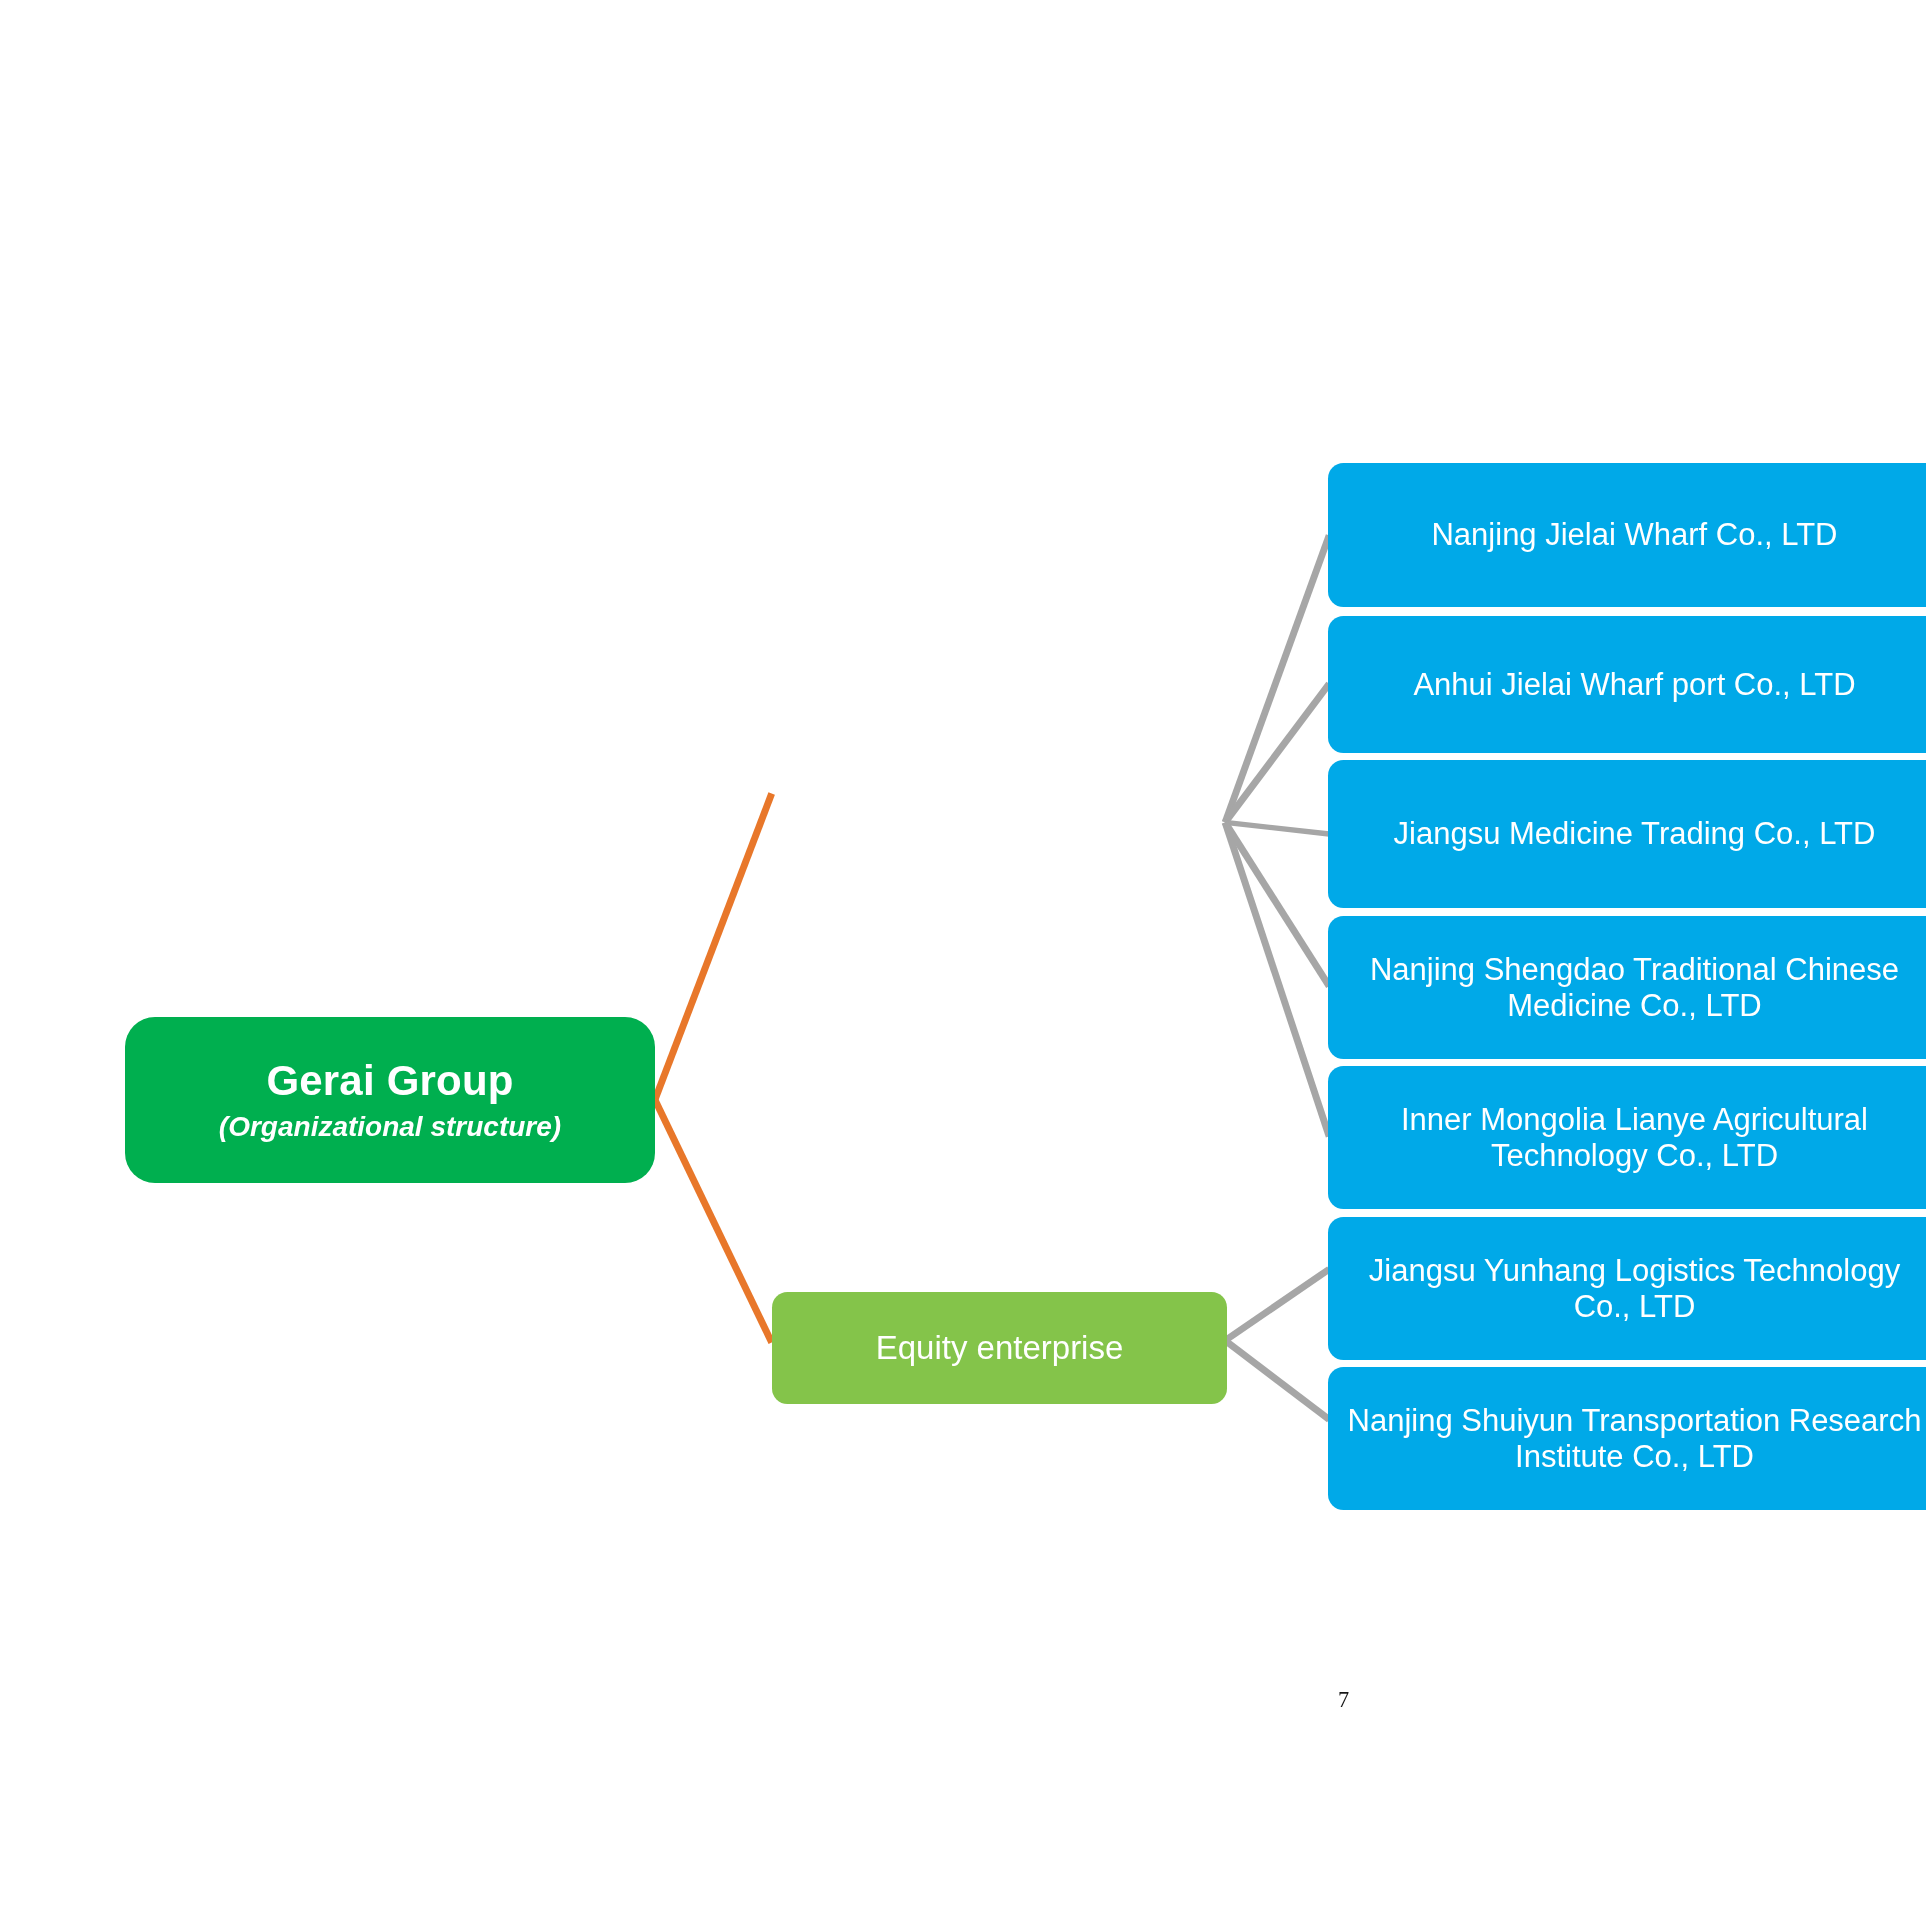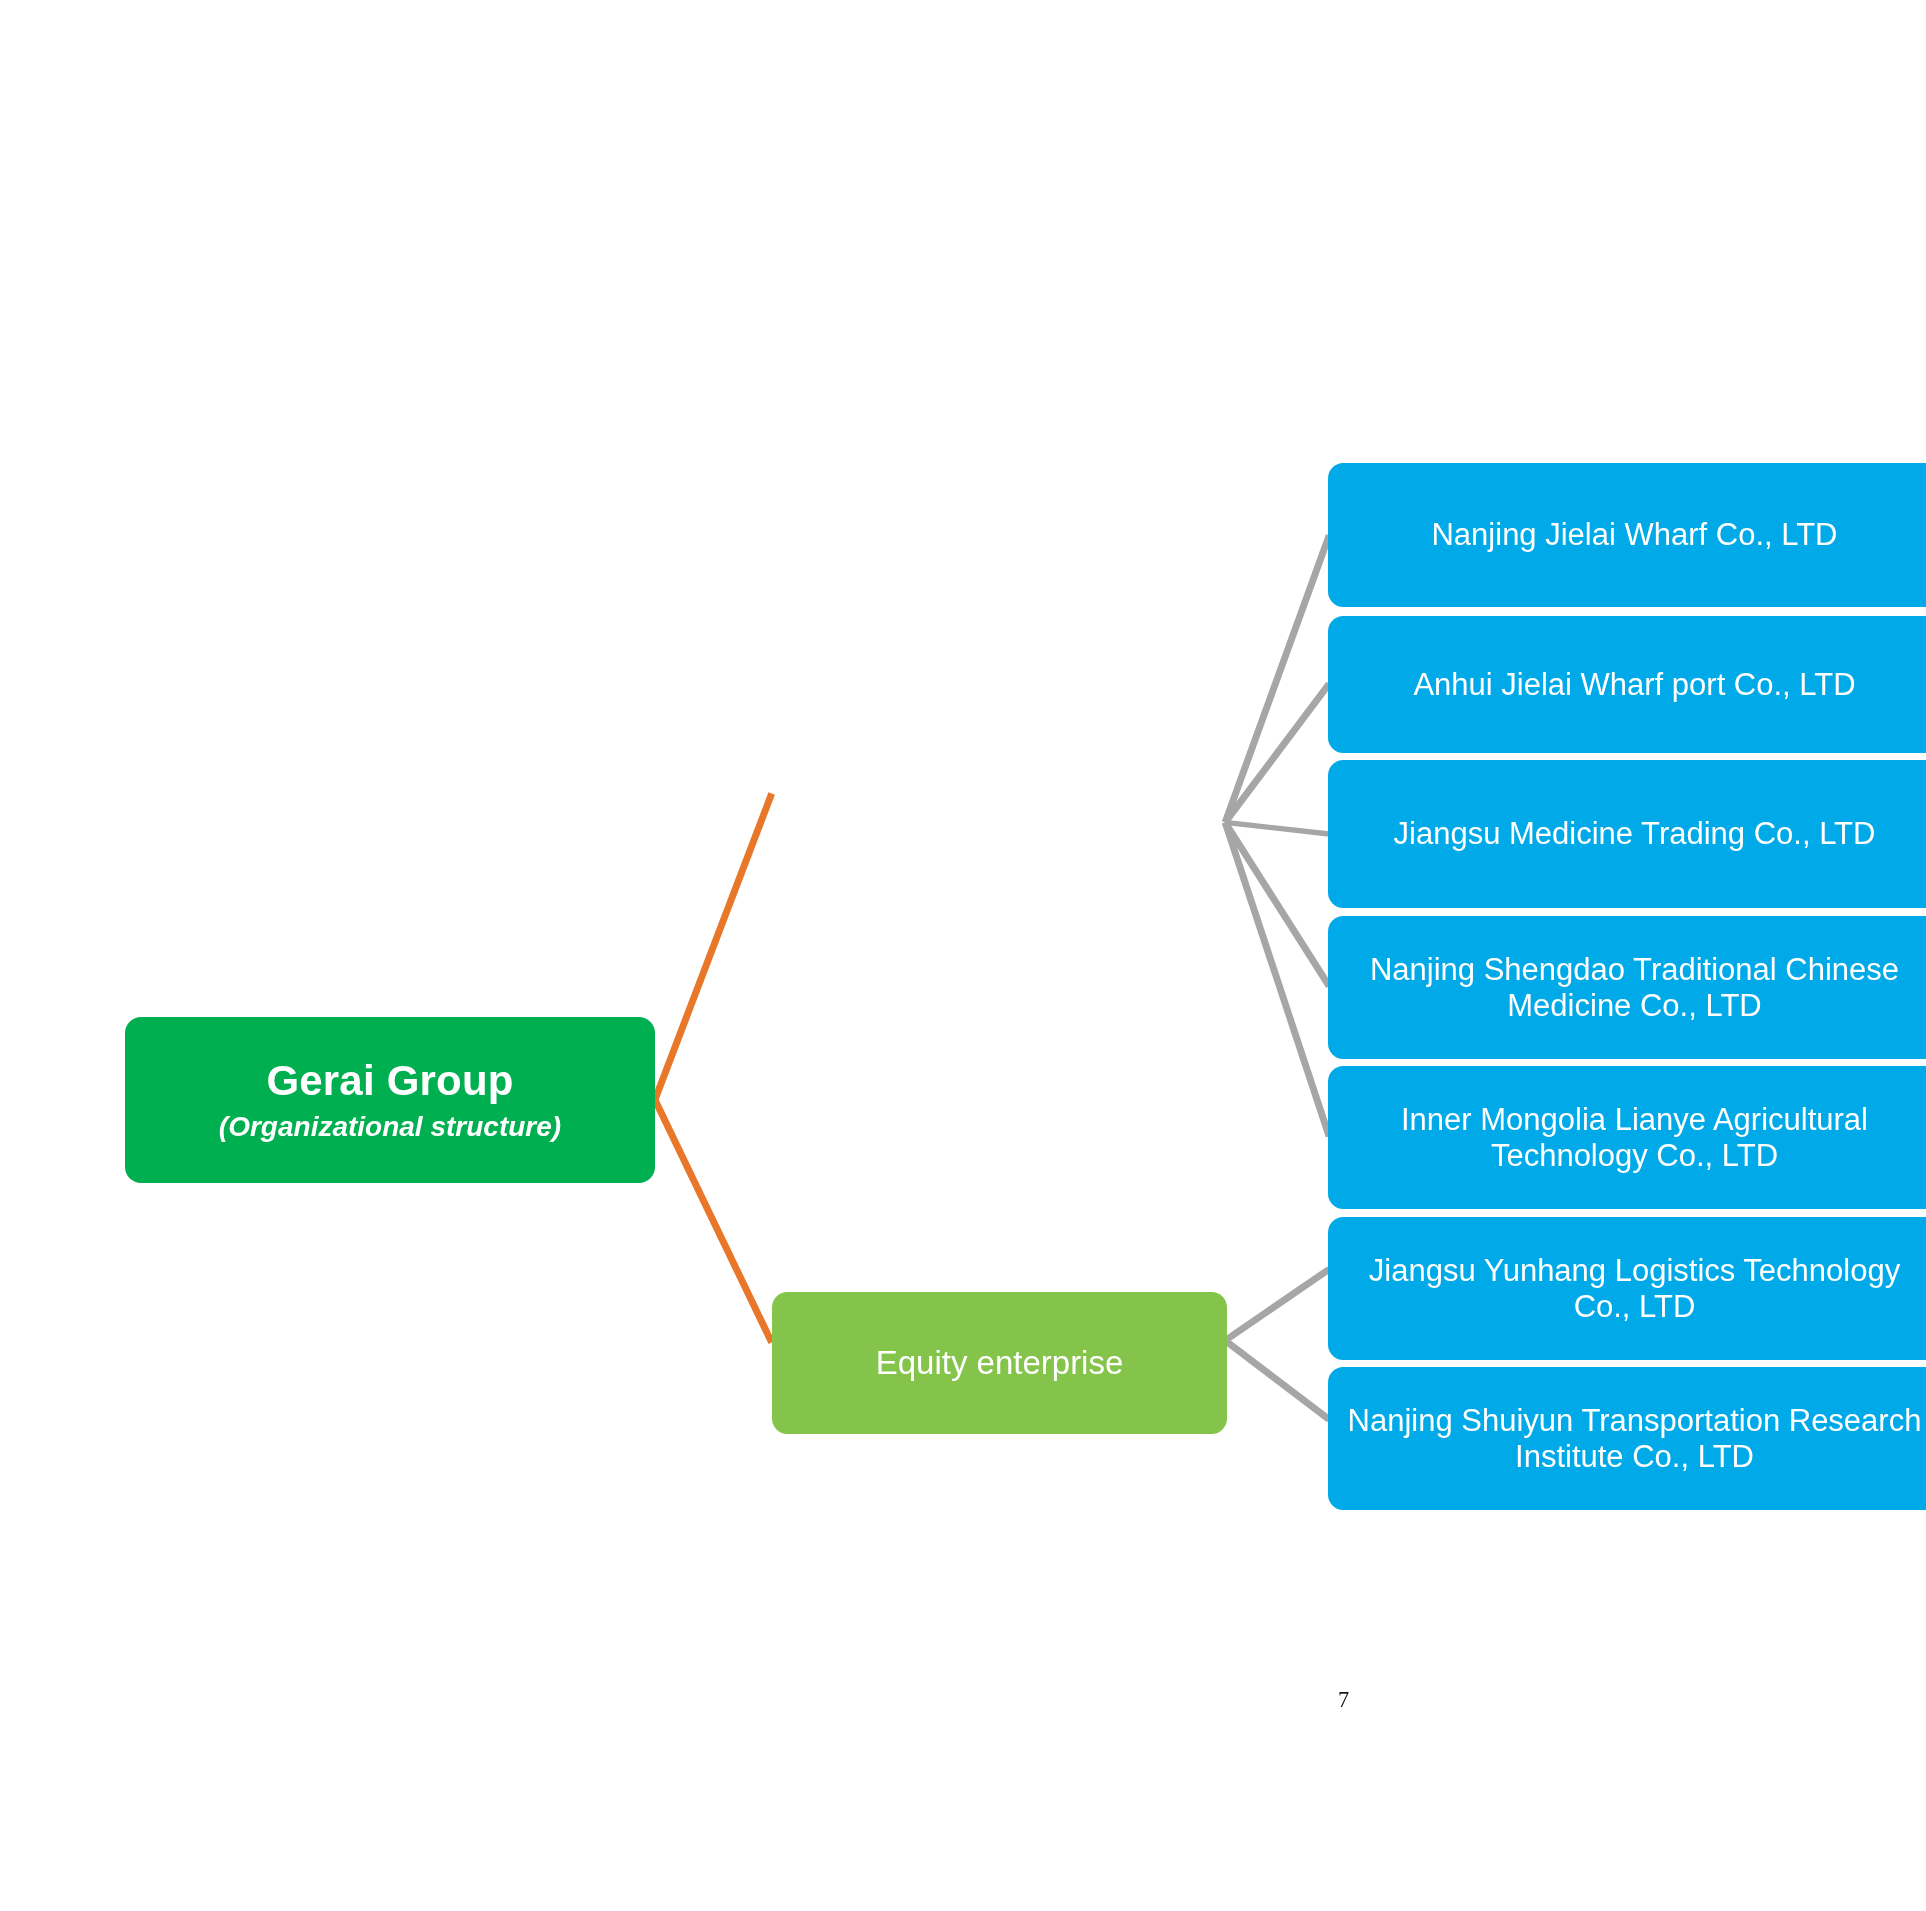--- a/index.html
+++ b/index.html
@@ -33,21 +33,21 @@
     justify-content: center;
     text-align: center;
     color: #ffffff;
     border-radius: 15.4px;
     padding: 3.9px 13px;
     line-height: 1.16;
     z-index: 5;
   }
   .node-root {
     background: #00AF4F;
-    border-radius: 16px;
+    border-radius: 30px;
     flex-direction: column;
     justify-content: center;
   }
   .root-title {
     font-size: 42px;
     font-weight: bold;
     letter-spacing: 0.2px;
     margin-bottom: 5.4px;
   }
   .root-sub {
@@ -94,21 +94,21 @@
     <path d="M 5040 2560 L 5330 2560" stroke="#FCBE10" stroke-width="18" fill="none"></path>
     <path d="M 5040 3340 L 5330 3340" stroke="#FCBE10" stroke-width="18" fill="none"></path>
   </svg>
 
   <div class="node node-root" style="left:125px; top:1017px; width:530px; height:166px;">
     <div class="root-title">Gerai Group</div>
     <div class="root-sub">(Organizational structure)</div>
   </div>
 
 
-  <div class="node node-branch" style="left:772px; top:1292px; width:455px; height:142px;">
+  <div class="node node-branch" style="left:772px; top:1292px; width:455px; height:112px;">
     <span>Equity enterprise</span>
   </div>
 
   <div class="node node-unit" style="left:1328px; top:463px; width:613px; height:144px;">
     <span>Nanjing Jielai Wharf Co., LTD</span>
   </div>
 
   <div class="node node-unit" style="left:1328px; top:616px; width:613px; height:137px;">
     <span>Anhui Jielai Wharf port Co., LTD</span>
   </div>

